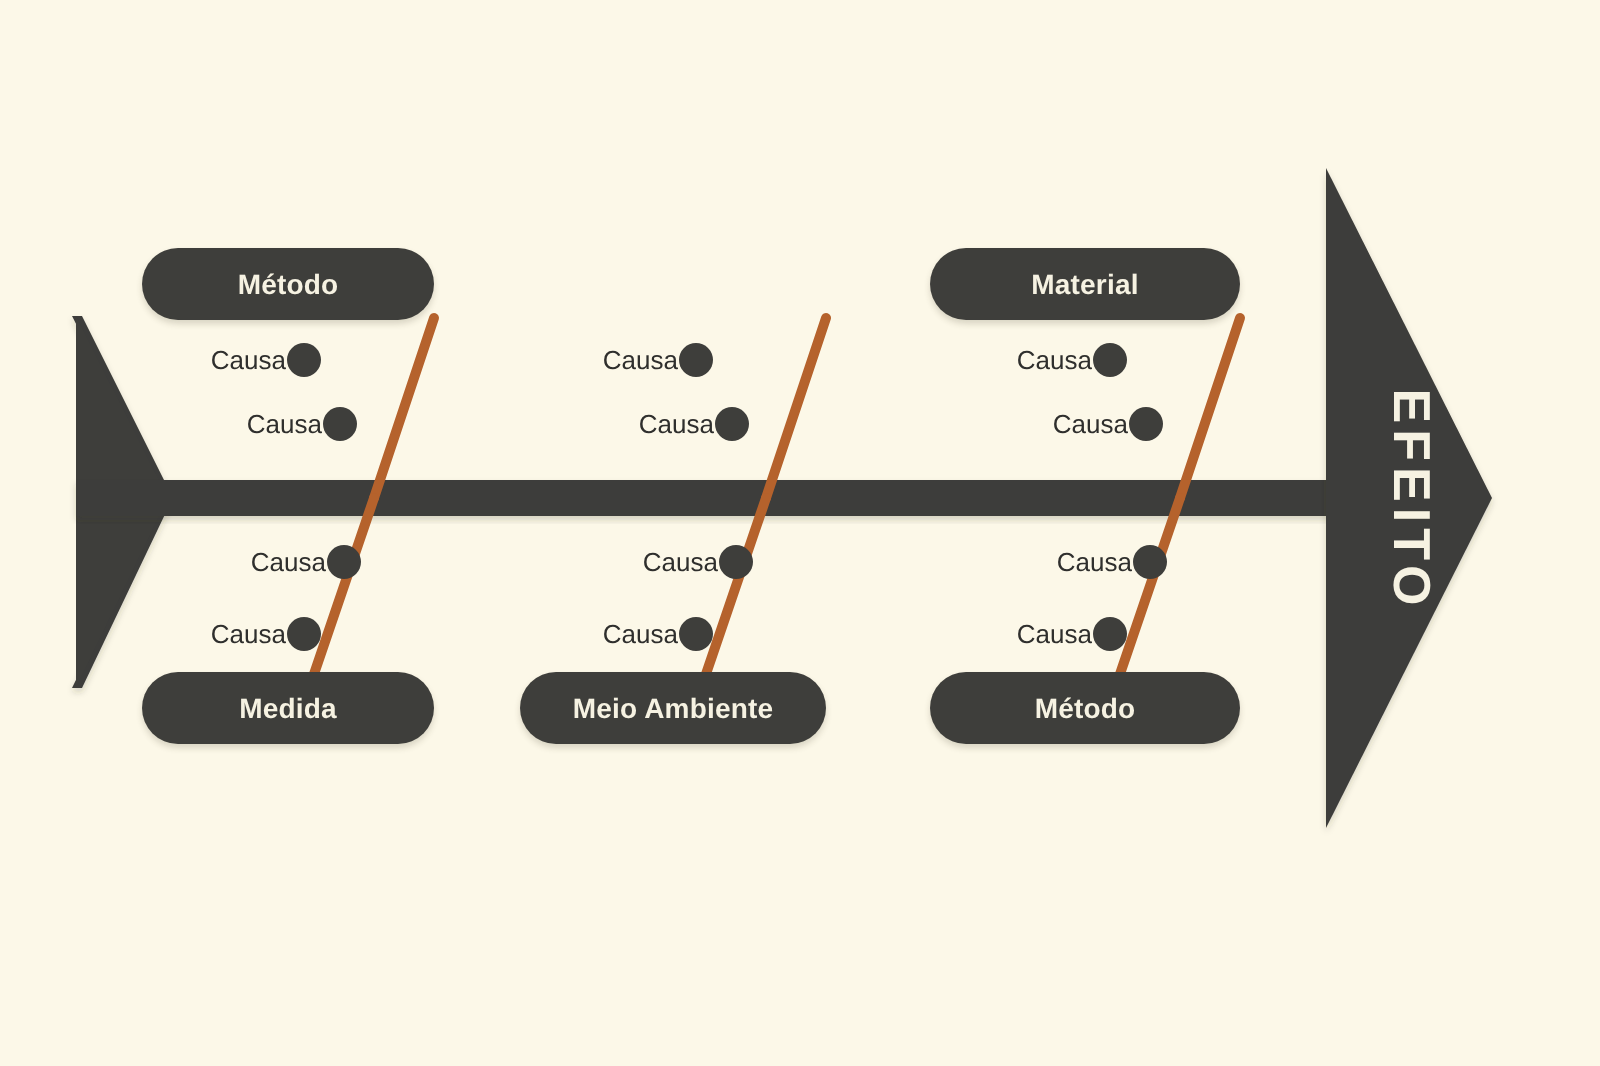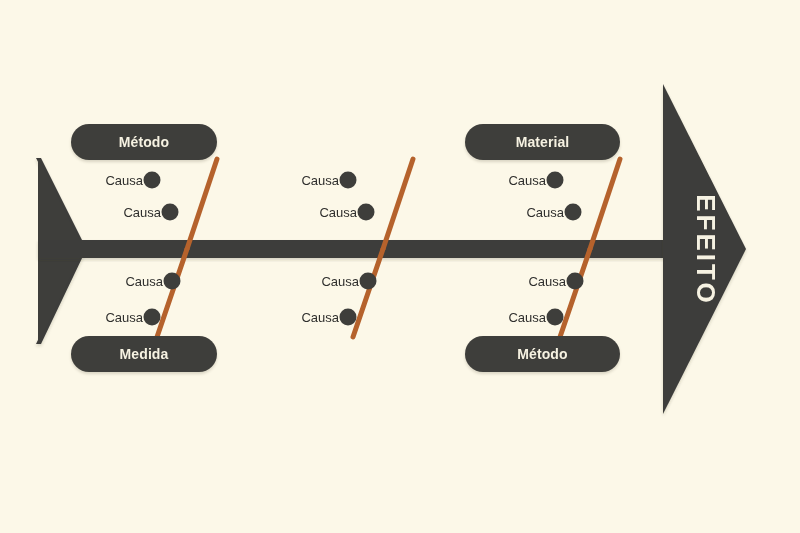--- a/index.html
+++ b/index.html
@@ -136,20 +136,23 @@
     <div class="category-pill" style="left:71px; top:124px; width:146px;">
       <span class="pill-label">Método</span>
     </div>
     <div class="category-pill" style="left:465px; top:124px; width:155px;">
       <span class="pill-label">Material</span>
     </div>
 
     <div class="category-pill" style="left:71px; top:336px; width:146px;">
       <span class="pill-label">Medida</span>
     </div>
+    <div class="category-pill" style="left:260px; top:336px; width:153px;">
+      <span class="pill-label">Meio Ambiente</span>
+    </div>
     <div class="category-pill" style="left:465px; top:336px; width:155px;">
       <span class="pill-label">Método</span>
     </div>
 
     <div class="cause-label" style="left:83px; top:180px; width:60px;">Causa</div>
     <div class="cause-label" style="left:101px; top:212px; width:60px;">Causa</div>
 
     <div class="cause-label" style="left:279px; top:180px; width:60px;">Causa</div>
     <div class="cause-label" style="left:297px; top:212px; width:60px;">Causa</div>
 

